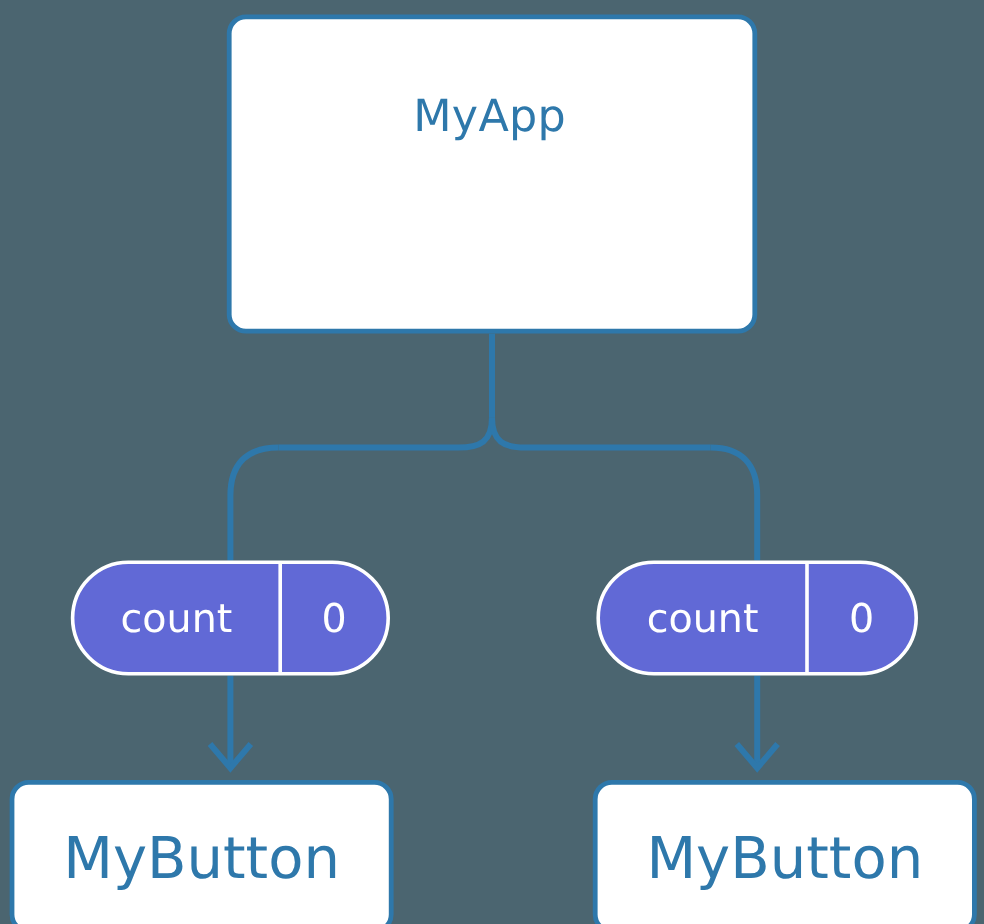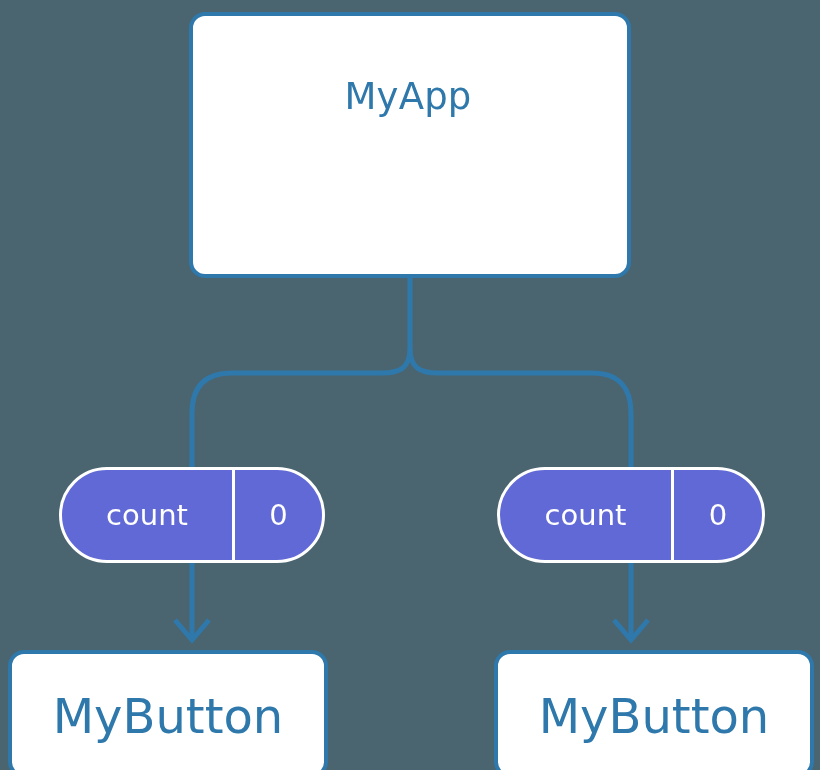--- a/index.html
+++ b/index.html
@@ -72,21 +72,21 @@
     border-radius: 999px;
     overflow: hidden;
   }
 
   .state-pill .pill-key,
   .state-pill .pill-value {
     display: flex;
     align-items: center;
     justify-content: center;
     box-sizing: border-box;
-    font-size: 29px;
+    font-size: 33px;
     line-height: 1;
     white-space: nowrap;
   }
 
   
   .state-pill.outlined {
     border: 2px solid #5b5bd6;
     background: transparent;
   }
   .state-pill.outlined .pill-key,

